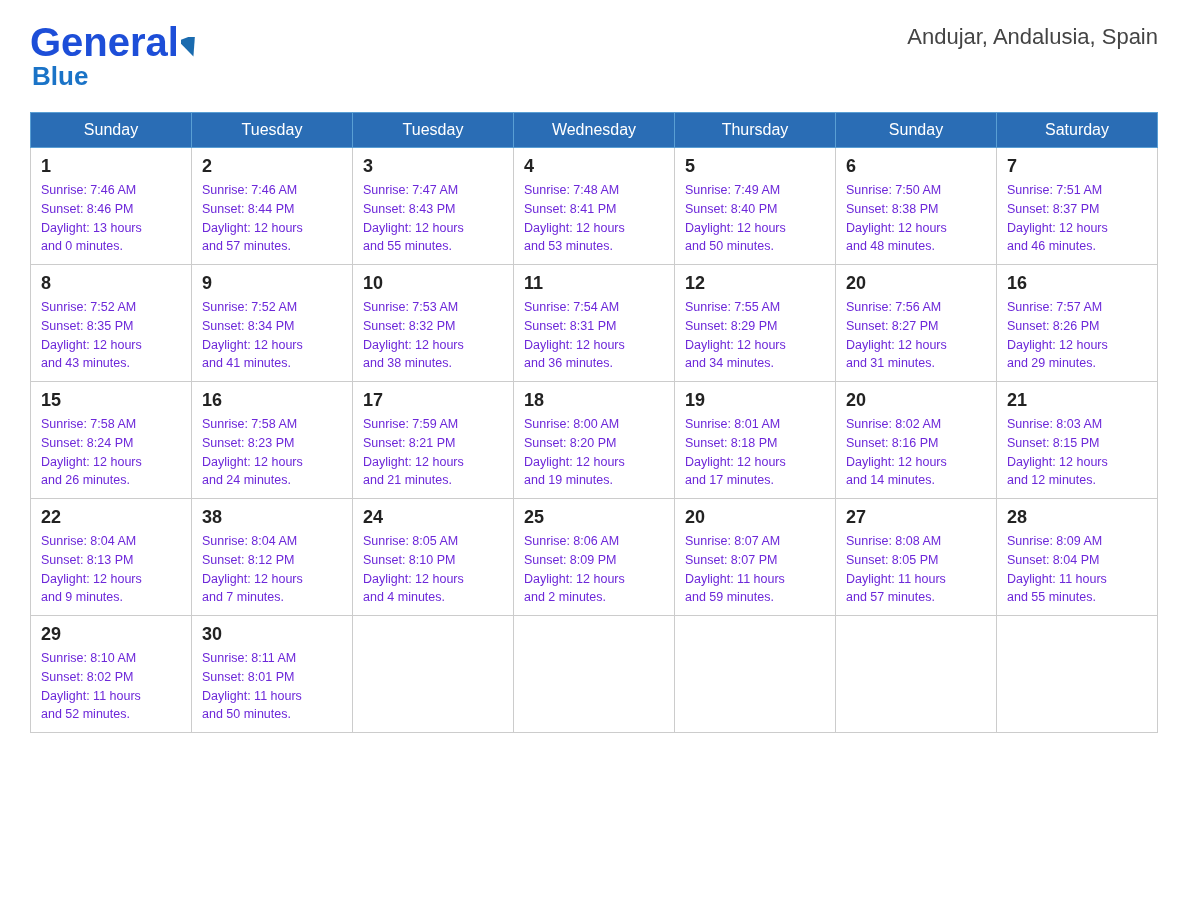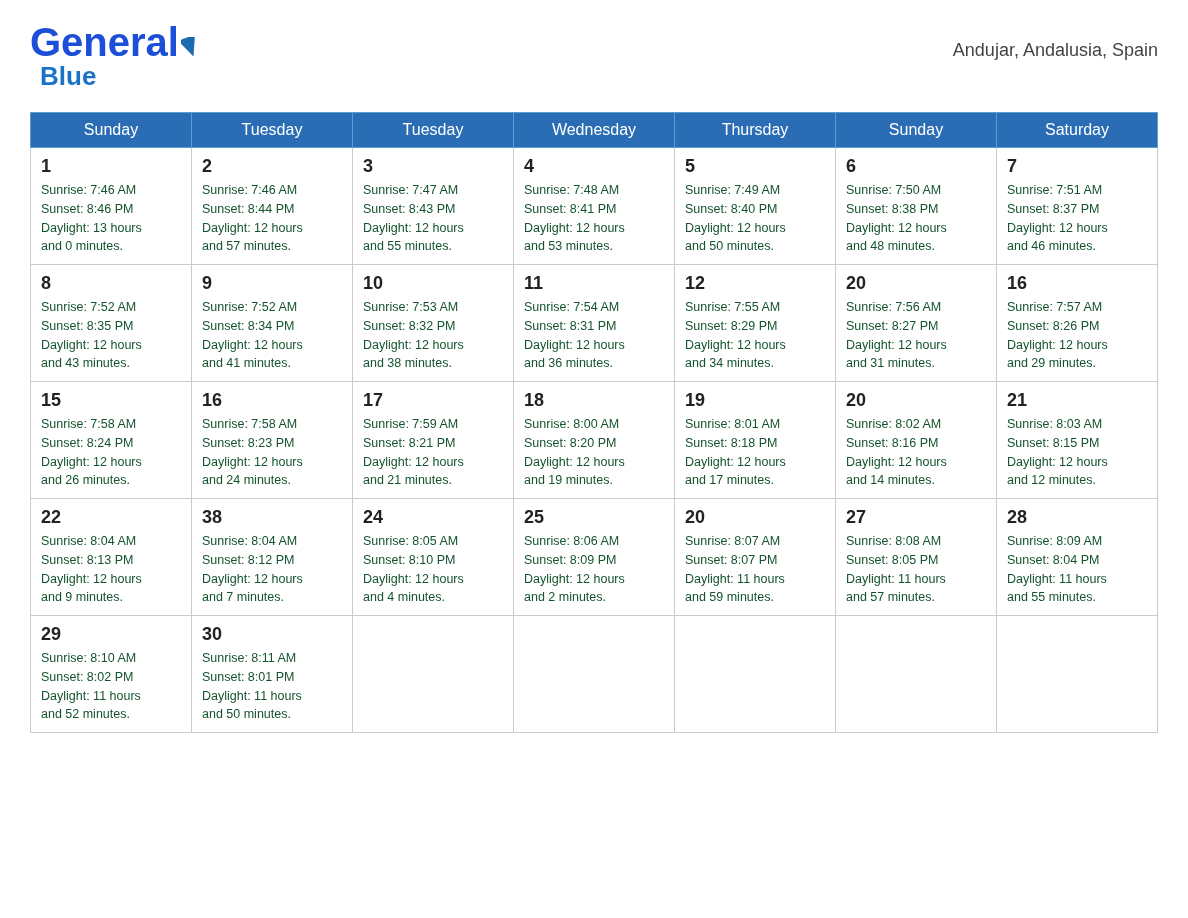--- a/index.html
+++ b/index.html
@@ -24,24 +24,24 @@
     .title-block {
       text-align: right;
     }
     .title-block h1 {
       font-size: 52px;
       font-weight: bold;
       color: #222;
       line-height: 1.1;
     }
     .title-block h2 {
-      font-size: 18px;
+      font-size: 22px;
       font-weight: normal;
       color: #444;
-      margin-top: 20px;
+      margin-top: 4px;
     }
     .calendar {
       width: 100%;
       border-collapse: collapse;
       border: 1px solid #aaa;
     }
     .calendar th {
       background-color: #2a6db5;
       color: #fff;
       font-size: 16px;
@@ -62,21 +62,21 @@
     .day-number {
       font-size: 18px;
       font-weight: bold;
       color: #222;
       display: block;
       margin-bottom: 4px;
     }
     .day-info {
       font-size: 12.5px;
       line-height: 1.5;
-      color: #14532d;
+      color: #6d28d9;
     }
     .empty-cell {
       background: #fff;
     }
     .logo-img {
       display: flex;
       align-items: flex-end;
     }
     .logo-text-general {
       font-size: 40px;
@@ -90,21 +90,21 @@
 
 <div class="header">
   <div class="logo">
     <div class="logo-img">
       <span class="logo-text-general">General</span>
       <svg width="18" height="20" viewBox="0 0 18 20" style="margin-left:2px;margin-bottom:8px;">
         <polygon points="0,0 18,0 9,20" fill="#1a6baf" transform="rotate(-20,9,10)"></polygon>
       </svg>
     </div>
     <div style="margin-top:-4px;margin-left:2px;">
-      <span style="font-size:26px;font-weight:bold;color:#1a73c7;margin-left:8px;">Blue</span>
+      <span style="font-size:26px;font-weight:bold;color:#1a73c7;">Blue</span>
     </div>
   </div>
   <div class="title-block">
     <h2>Andujar, Andalusia, Spain</h2>
   </div>
 </div>
 
 <table class="calendar">
   <thead>
     <tr>

